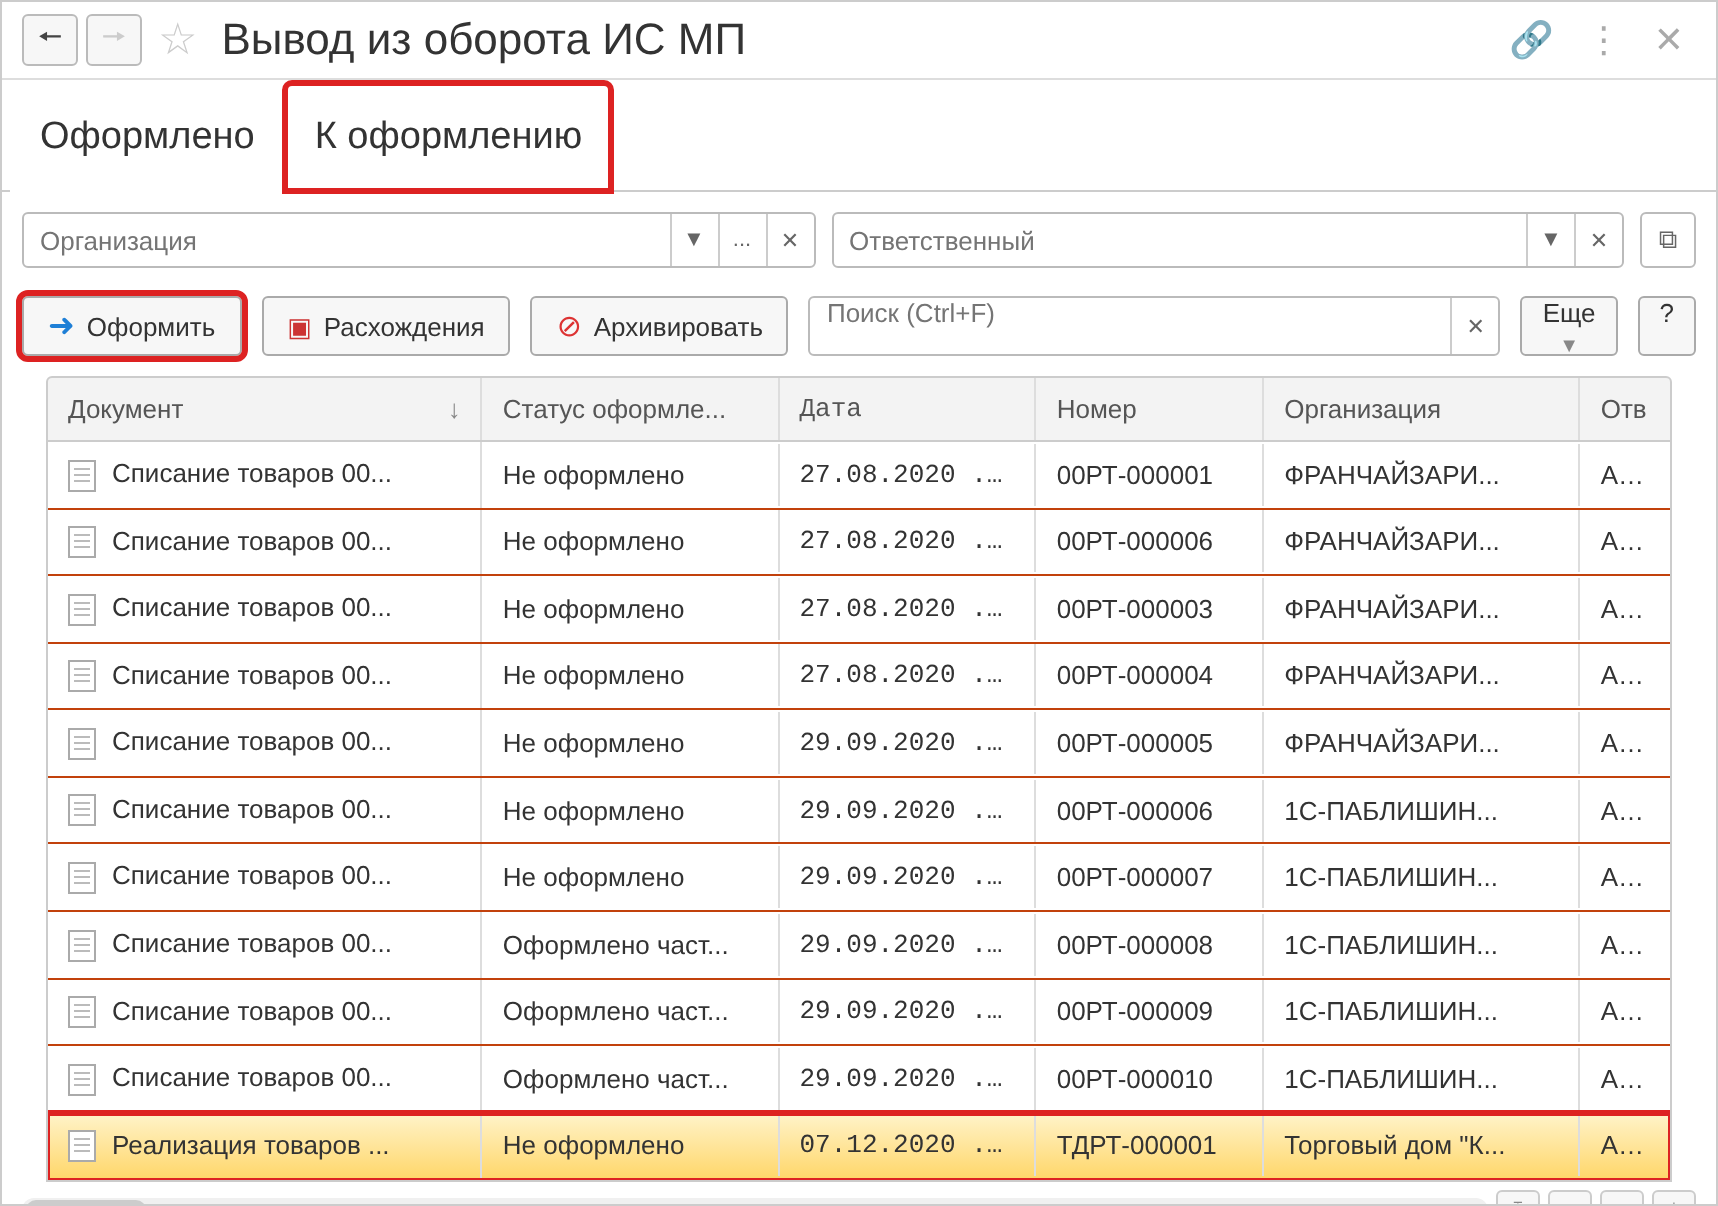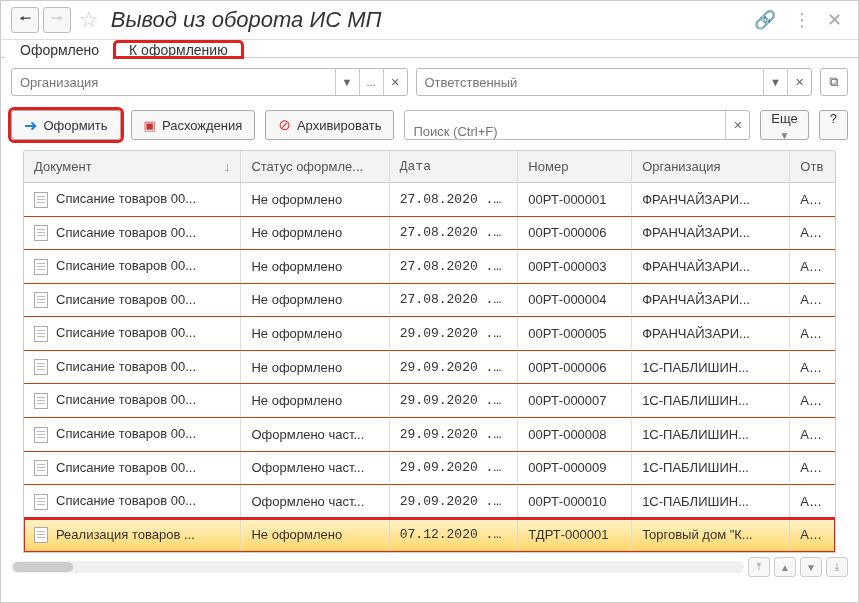--- a/index.html
+++ b/index.html
@@ -24,30 +24,30 @@
   .nav-btn {
     width: 28px; height: 26px;
     border: 1px solid #bbb;
     background: #f7f7f7;
     border-radius: 3px;
     display: flex; align-items: center; justify-content: center;
     color: #444;
     font-size: 14px;
   }
   .star-icon { color: #ccc; font-size: 22px; margin: 0 4px; }
-  .title-text { font-size: 22px; color: #333; margin-left: 4px; flex: 1; font-style: italic; }
+  .title-text { font-size: 22px; color: #333; margin-left: 4px; flex: 1; }
   .link-icon, .dots-icon, .close-icon { color: #aaa; font-size: 18px; padding: 0 6px; }
   .tabs {
     display: flex;
     border-bottom: 1px solid #ccc;
     padding-left: 4px;
   }
   .tab {
-    padding: 0 14px;
-    font-size: 14px;
+    padding: 16px 14px;
+    font-size: 19px;
     color: #333;
     border: 1px solid transparent;
     border-bottom: none;
     position: relative;
     top: 1px;
     background: #fff;
   }
   .tab.highlight {
     outline: 3px solid #d22;
     outline-offset: -2px;
@@ -113,21 +113,21 @@
   }
   .arrow-blue { color: #1e7fd6; font-size: 16px; }
   .red-sq { color: #c33; }
   .no-circ { color: #d33; font-size: 15px; }
   .search-box {
     flex: 1;
     display: flex;
     border: 1px solid #bbb;
     border-radius: 3px;
     height: 30px;
-    align-items: flex-end;
+    align-items: flex-start;
   }
   .more-btn {
     height: 30px;
     border: 1px solid #aaa;
     border-radius: 3px;
     background: #f7f7f7;
     display: flex; align-items: center;
     padding: 0 10px;
     gap: 4px;
     flex-direction: column;

